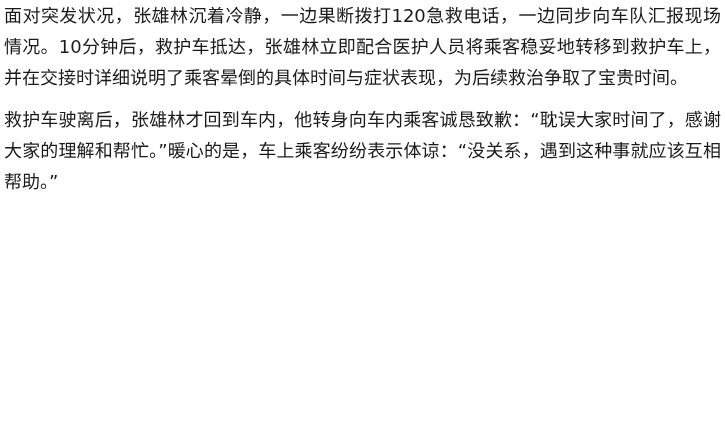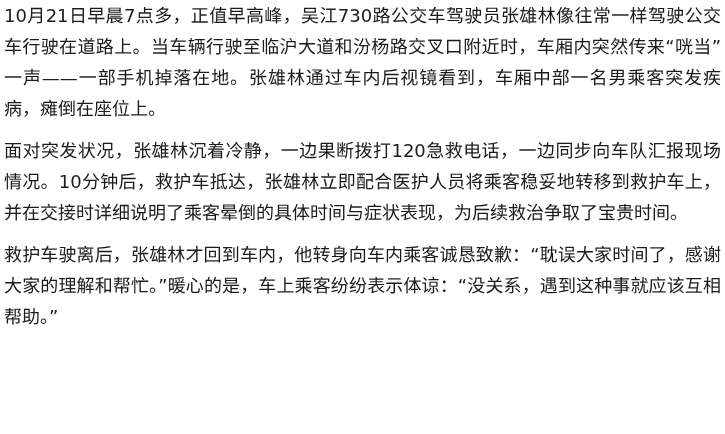--- a/index.html
+++ b/index.html
@@ -24,17 +24,16 @@
     text-align: justify;
     text-justify: inter-ideograph;
     word-break: break-all;
     font-weight: 400;
   }
 </style>
 </head>
 <body>
 
 <main class="article">
-  <p>10月21日早晨7点多，正值早高峰，吴江730路公交车驾驶员张雄林像往常一样驾驶公交车行驶在道路上。当车辆行驶至临沪大道和汾杨路交叉口附近时，车厢内突然传来“咣当”一声——一部手机掉落在地。张雄林通过车内后视镜看到，车厢中部一名男乘客突发疾病，瘫倒在座位上。</p>
   <p>面对突发状况，张雄林沉着冷静，一边果断拨打120急救电话，一边同步向车队汇报现场情况。10分钟后，救护车抵达，张雄林立即配合医护人员将乘客稳妥地转移到救护车上，并在交接时详细说明了乘客晕倒的具体时间与症状表现，为后续救治争取了宝贵时间。</p>
   <p>救护车驶离后，张雄林才回到车内，他转身向车内乘客诚恳致歉：“耽误大家时间了，感谢大家的理解和帮忙。”暖心的是，车上乘客纷纷表示体谅：“没关系，遇到这种事就应该互相帮助。”</p>
 
 </main>
 
 </body></html>

